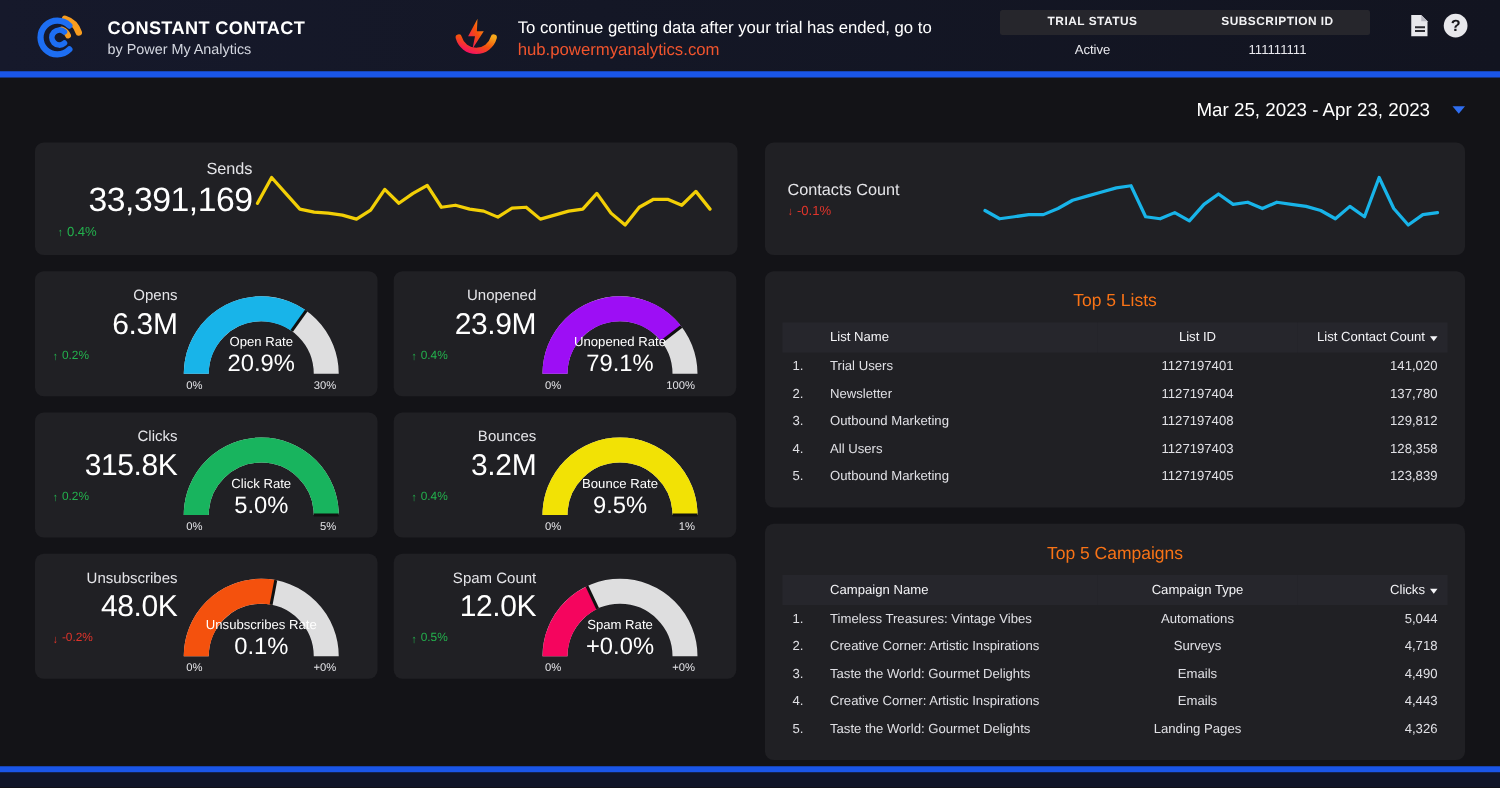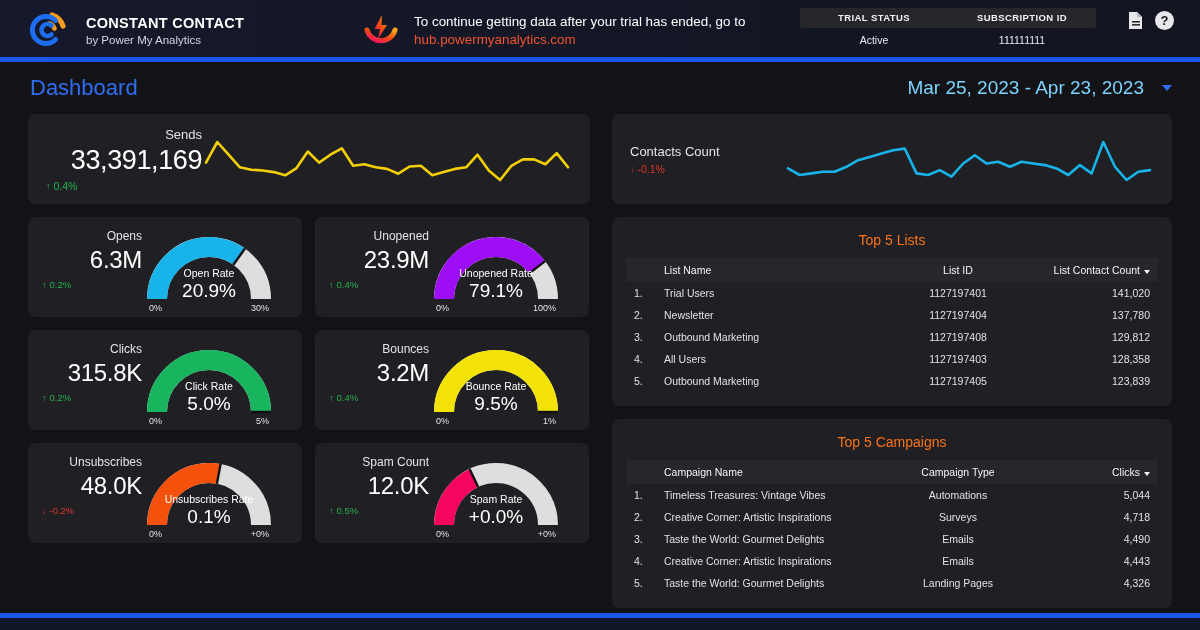--- a/index.html
+++ b/index.html
@@ -39,21 +39,21 @@
   .status-vals div { flex:1; text-align:center; font-size:10.5px; color:#e9e9ee; line-height:24px; }
 
   .header-icons { position:absolute; left:1128px; top:11px; display:flex; gap:11px; align-items:center; }
   .doc-icon { width:16px; height:19px; position:relative; }
   .help-icon { width:19px; height:19px; border-radius:50%; background:#e8e8ec; color:#17171b;
     font-size:13px; font-weight:bold; text-align:center; line-height:19px; }
 
   
   .title-row { position:relative; height:52px; display:flex; align-items:center; }
   .dash-title { font-size:22px; color:#2f6ef0; padding-left:30px; font-weight:normal; }
-  .date-range { position:absolute; right:56px; font-size:19px; color:#7dd3fc; }
+  .date-range { position:absolute; right:56px; font-size:15px; color:#ffffff; }
   .date-caret { position:absolute; right:28px; width:0;height:0;
     border-left:5px solid transparent;border-right:5px solid transparent;border-top:6px solid #2f6ef0; }
 
   
   .body { position:relative; padding:0 28px; display:flex; gap:22px; }
   .col-left { width:562px;text-align:right; }
   .col-right { width:560px; }
   .card { background:#202024; border-radius:7px; }
 
   
@@ -157,21 +157,20 @@
           <rect x="4" y="13" width="8" height="1.6" fill="#2a2a30"></rect>
         </svg>
       </div>
       <div class="help-icon">?</div>
     </div>
 
     <div class="header-accent"></div>
   </div>
 
   <div class="title-row">
-    <div class="dash-title">Dashboard</div>
     <div class="date-range">Mar 25, 2023 - Apr 23, 2023</div>
     <div class="date-caret"></div>
   </div>
 
   <div class="body">
 
     <div class="col-left">
 
       <div class="card metric-big">
         <div class="metric-info">

